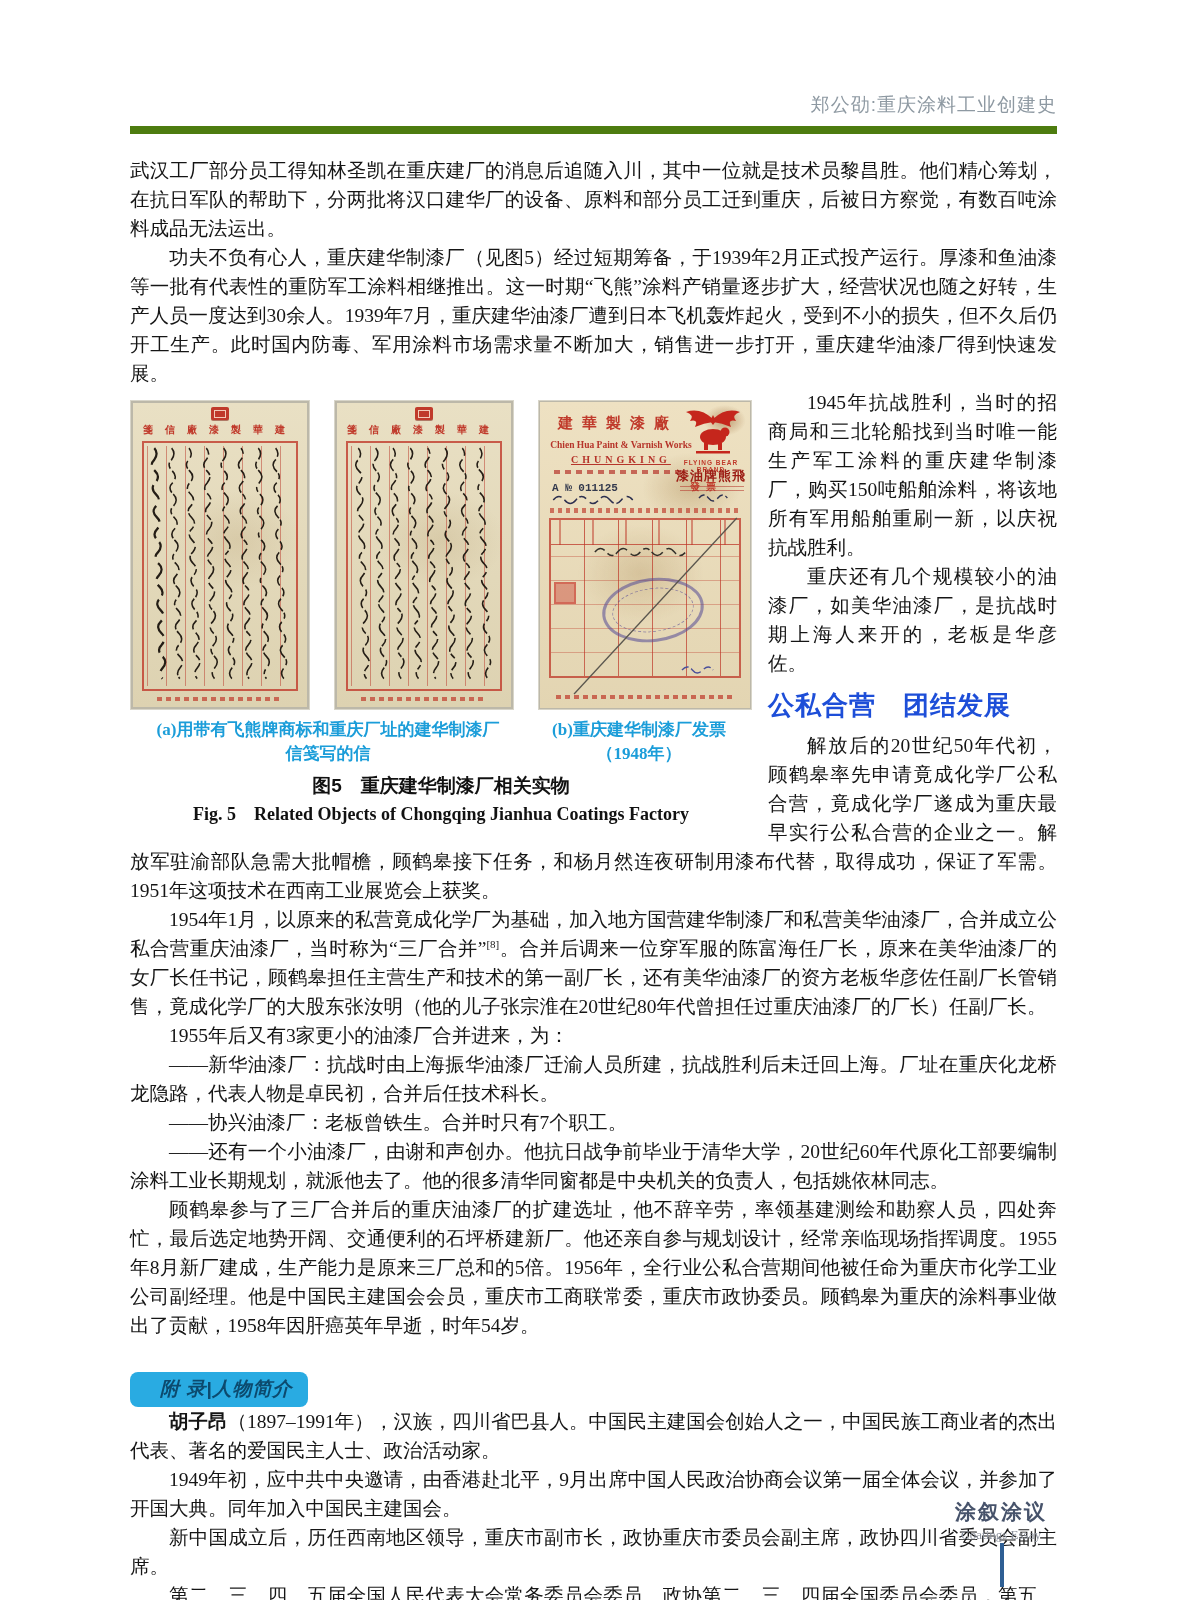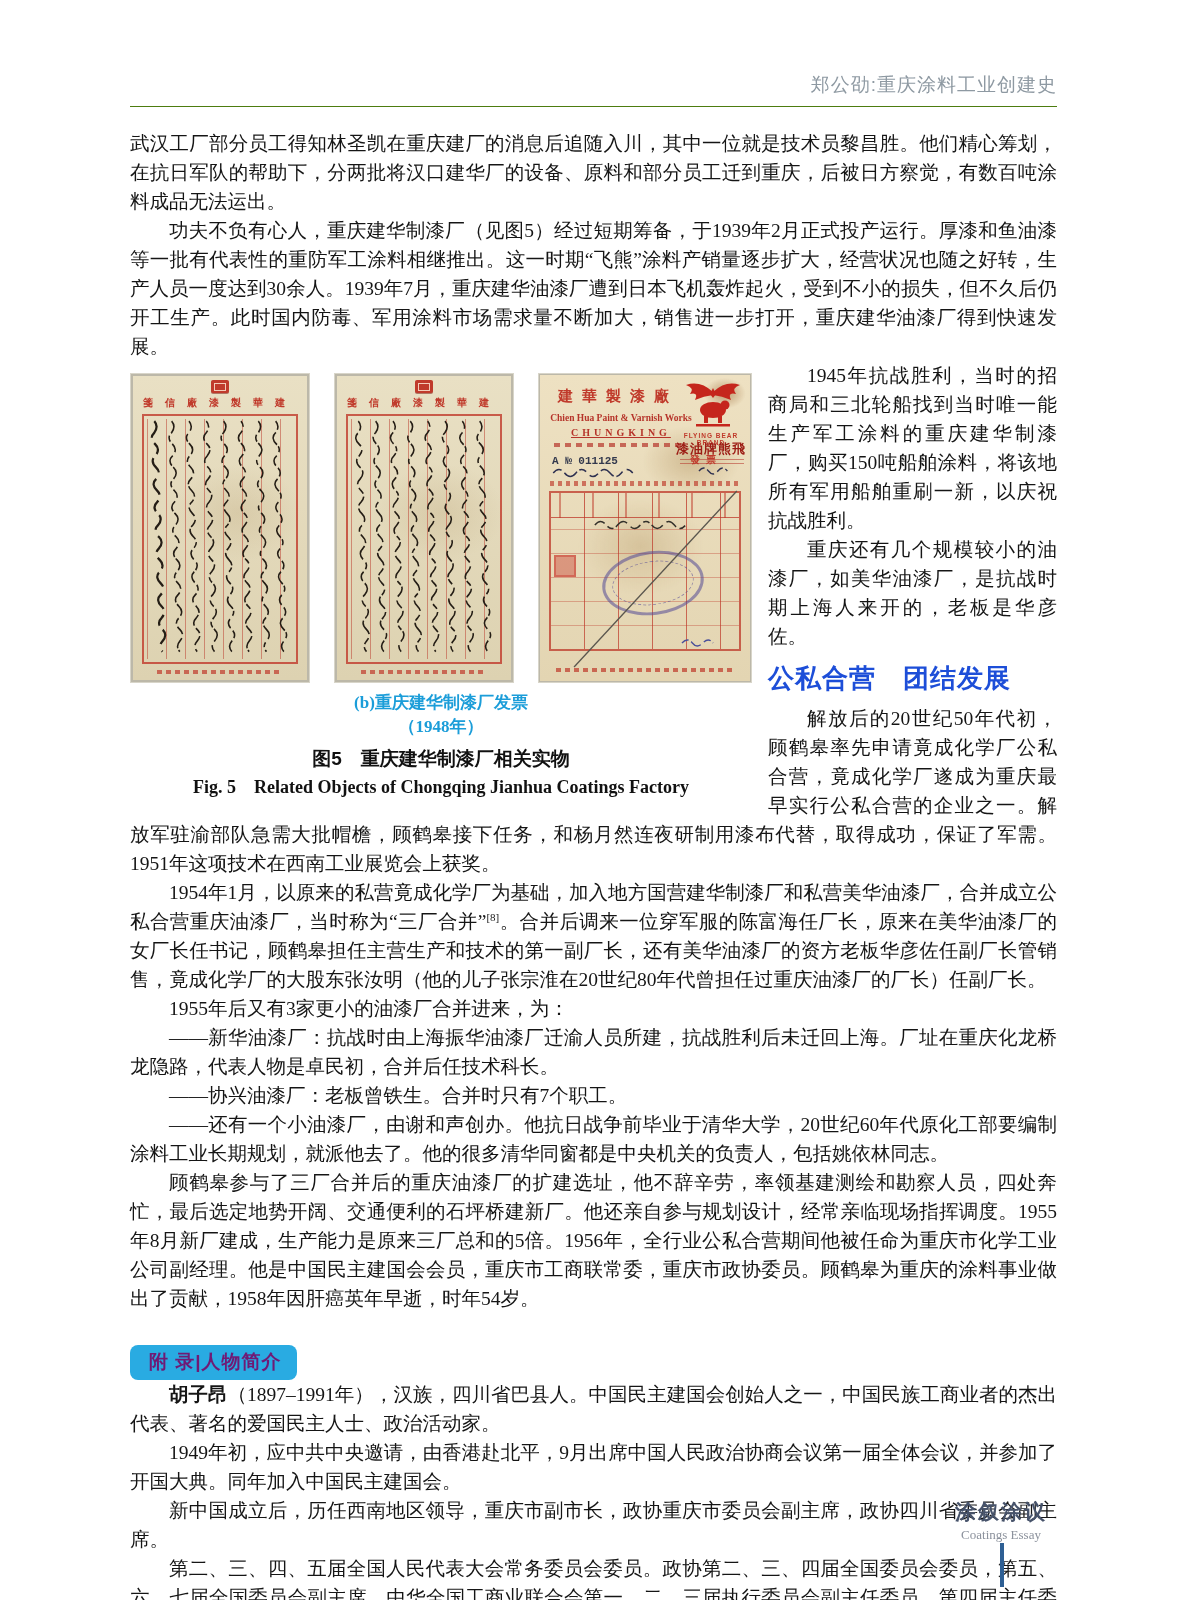--- a/index.html
+++ b/index.html
@@ -1,20 +1,20 @@
 <!DOCTYPE html>
 <html><head>
 <meta charset="utf-8">
 <style>
   html,body{margin:0;padding:0;background:#fff;}
   .page{position:relative;width:1187px;height:1600px;background:#fff;overflow:hidden;
         font-family:"Liberation Serif", serif;}
   
-  .runhead{margin:0 130px;padding-top:72px;text-align:right;
-           border-bottom:1px solid #4d7c0f;padding-bottom:8px;}
+  .runhead{margin:0 130px;padding-top:92px;text-align:right;
+           border-bottom:8px solid #4d7c0f;padding-bottom:8px;}
   .runhead span{font-family:"Liberation Sans", sans-serif;font-size:19px;color:#8e99a2;letter-spacing:1px;}
   
   .content{margin:22px 130px 0 130px;width:927px;}
   p.body{margin:0;text-indent:2em;text-align:justify;font-size:19.5px;line-height:29px;color:#151515;}
   p.noindent{text-indent:0;}
   sup.ref{font-size:11px;line-height:0;}
   h2.sec{font-family:"Liberation Sans", sans-serif;color:#1d4ed8;font-size:26px;font-weight:700;
          letter-spacing:1px;margin:10px 0 8px 0;}
   
   .figure{float:left;width:622px;margin:12px 16px 4px 0;}
@@ -84,22 +84,22 @@
   
   .fig-captions{display:flex;margin-top:8px;}
   .cap-a{flex:0 0 396px;}
   .cap-b{flex:1;}
   .cap{color:#1b9dd9;font-weight:700;font-size:17px;line-height:24px;text-align:center;}
   .fig-title-cn{font-family:"Liberation Sans", sans-serif;font-weight:700;font-size:19px;color:#111;
                 text-align:center;margin-top:7px;}
   .fig-title-en{font-weight:700;font-size:18px;color:#111;text-align:center;margin-top:3px;}
   
   .badgewrap{clear:none;margin-top:32px;}
-  .badge{display:inline-block;background:#29abe2;color:#701a75;font-family:"Liberation Sans", sans-serif;
-         font-weight:700;font-size:19px;padding:4px 15px 5px 19px;border-radius:8px;letter-spacing:1px;}
+  .badge{display:inline-block;background:#29abe2;color:#0c4a6e;font-family:"Liberation Sans", sans-serif;
+         font-weight:700;font-size:19px;padding:4px 15px 5px 30px;border-radius:8px;letter-spacing:1px;font-style:italic;}
   .appendix-first{margin-top:14px;}
   b.person{font-weight:bold;}
   
   .pagefoot{position:absolute;top:1498px;right:130px;display:flex;align-items:center;flex-direction:column;}
   .foot-col{text-align:center;margin-right:10px;}
   .foot-cn{font-family:"Liberation Sans", sans-serif;font-size:21px;font-weight:700;color:#47536b;letter-spacing:2px;}
   .foot-en{font-size:13px;color:#8b919c;margin-top:1px;}
   .foot-bar{width:4px;height:44px;background:#2e5f94;margin-right:9px;}
   .foot-num{font-size:31px;color:#2e5f94;padding-top:6px;}
 </style>
@@ -209,20 +209,24 @@
               <path d="M168 96 q5 -6 10 0 t10 0 t10 0" fill="none" stroke="#2d3050" stroke-width="1.4" stroke-dasharray="7 3 9 4"></path>
               <path d="M58 150 q6 -7 12 0 t12 0 t12 0 t12 0 t12 0 t12 0 t12 0 t12 0" fill="none" stroke="#33302a" stroke-width="1.6" stroke-dasharray="12 4 7 3 14 5"></path>
               <line x1="36" y1="292" x2="208" y2="116" stroke="#5a564e" stroke-width="1.4"></line>
               <path d="M150 268 q6 -6 11 0 t11 0 t11 0" fill="none" stroke="#4a4f9a" stroke-width="1.4" stroke-dasharray="8 3 12 4"></path>
             </svg>
           </div>
         </div>
       </div>
 
       <div class="fig-captions">
+        <div class="cap-a">
+          <div class="cap">(a)用带有飞熊牌商标和重庆厂址的建华制漆厂</div>
+          <div class="cap">信笺写的信</div>
+        </div>
         <div class="cap-b">
           <div class="cap">(b)重庆建华制漆厂发票</div>
           <div class="cap">（1948年）</div>
         </div>
       </div>
       <div class="fig-title-cn">图5　重庆建华制漆厂相关实物</div>
       <div class="fig-title-en">Fig. 5　Related Objects of Chongqing Jianhua Coatings Factory</div>
     </div>
 
     <p class="body">1945年抗战胜利，当时的招商局和三北轮船找到当时唯一能生产军工涂料的重庆建华制漆厂，购买150吨船舶涂料，将该地所有军用船舶重刷一新，以庆祝抗战胜利。</p>

